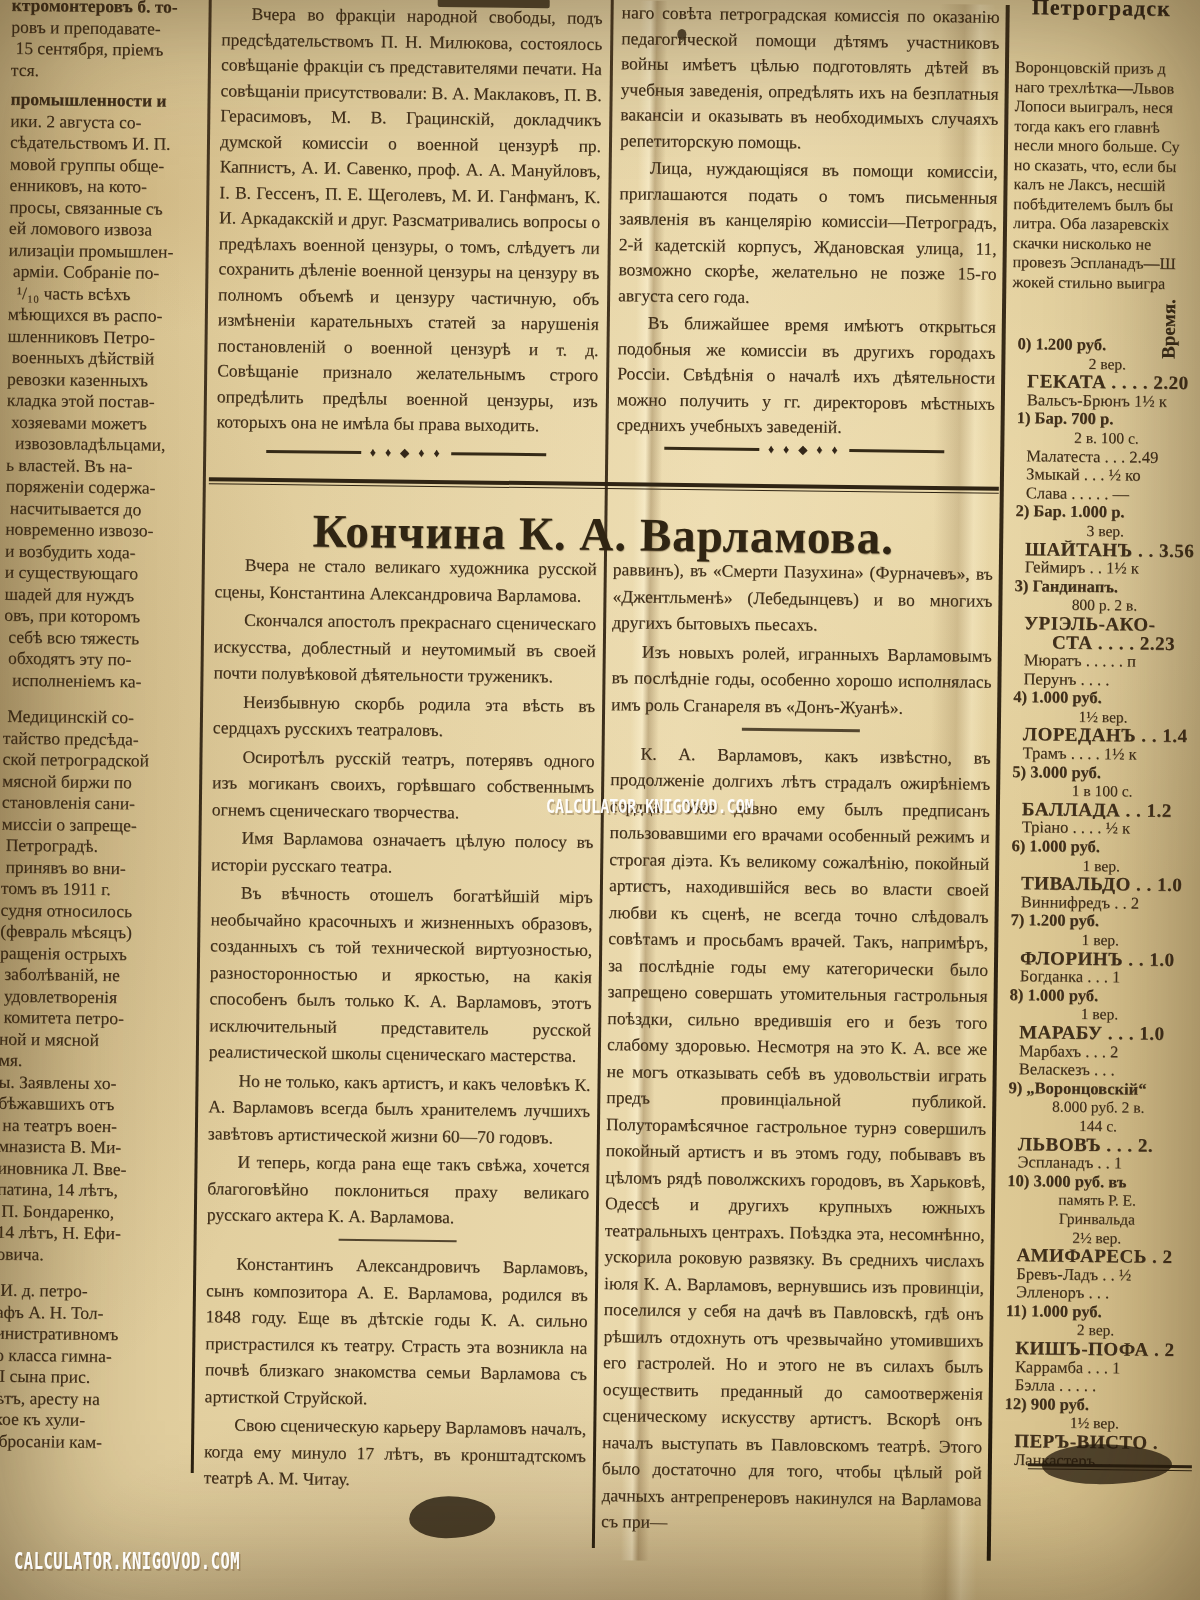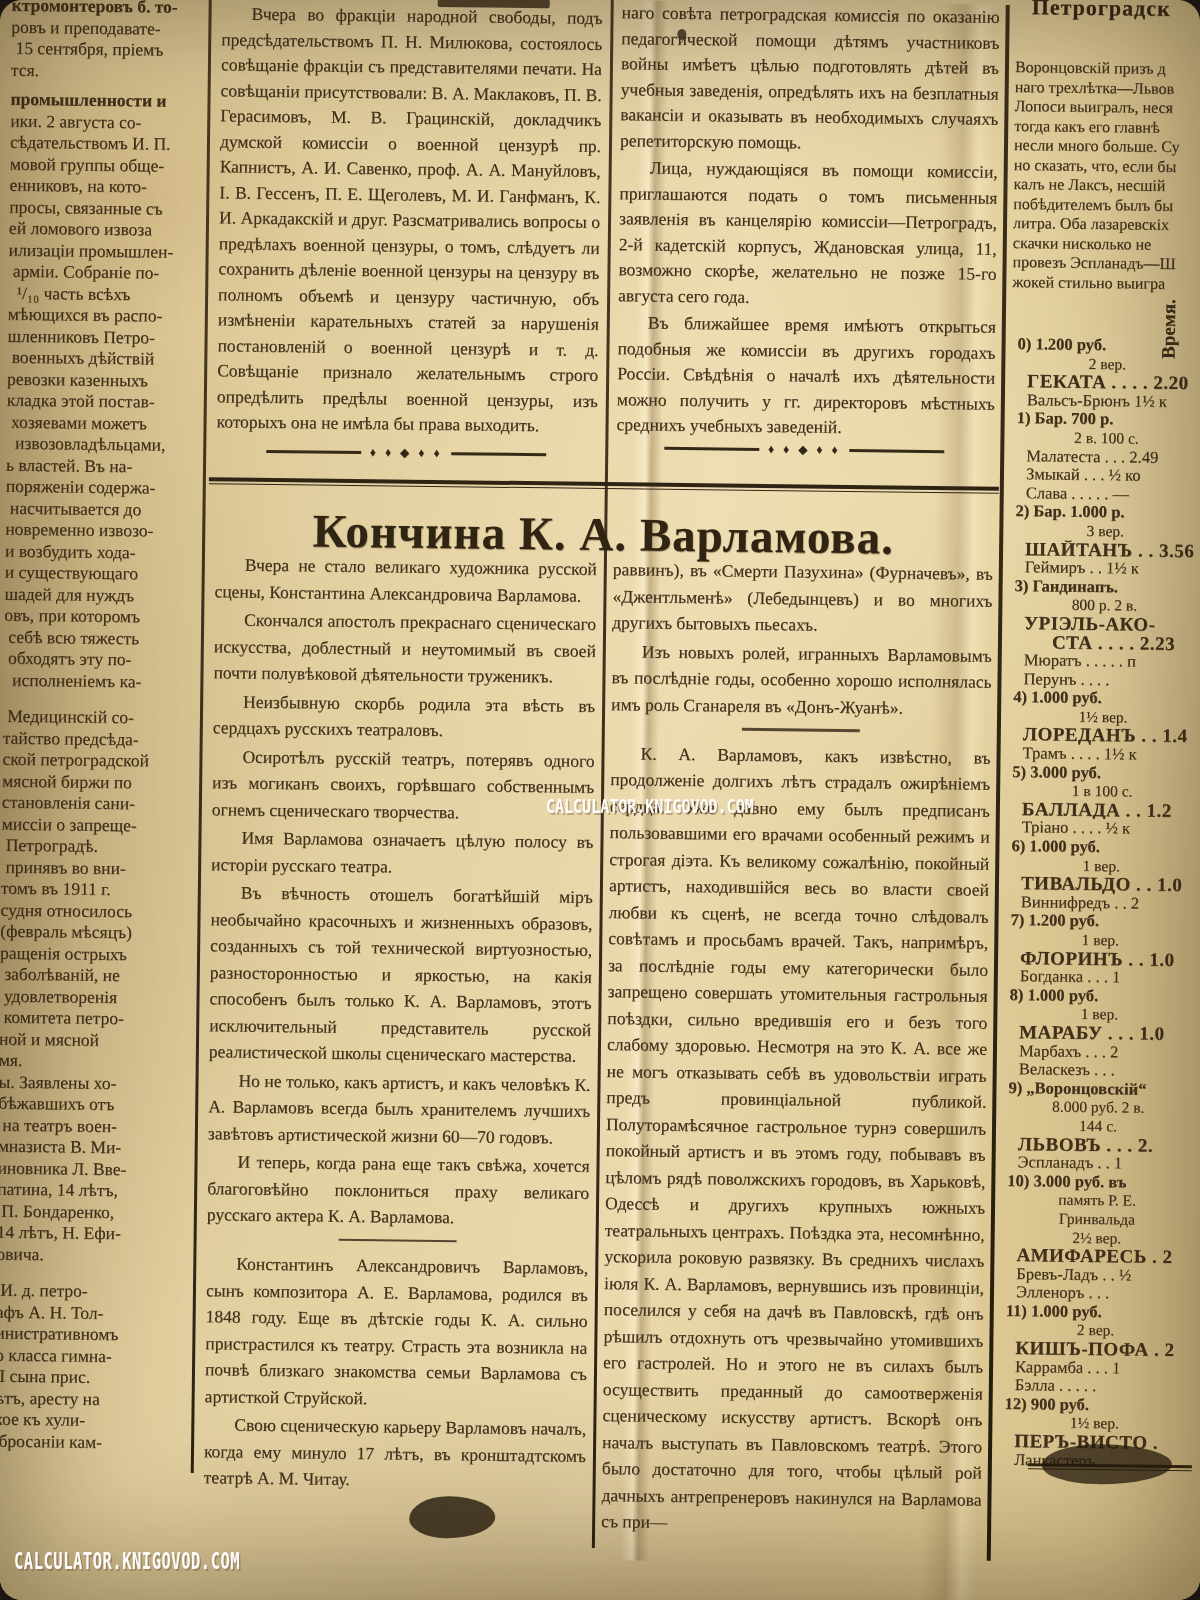--- a/index.html
+++ b/index.html
@@ -1,17 +1,17 @@
 <!DOCTYPE html>
 <html><head>
 <meta charset="utf-8">
 <style>
   html,body{margin:0;padding:0;background:#1b1611;}
   .photo{position:relative;width:1200px;height:1600px;overflow:hidden;
-         font-family:"Liberation Serif",serif;border-radius:22px;}
+         font-family:"Liberation Serif",serif;}
   
   .sheet{position:absolute;inset:-30px;z-index:2;transform:rotate(.7deg);
     background:
       radial-gradient(ellipse 900px 600px at 75% 32%, rgba(255,242,205,.28), transparent 70%),
       radial-gradient(ellipse 480px 900px at 2% 50%, rgba(112,82,36,.20), transparent 70%),
       radial-gradient(ellipse 800px 420px at 50% 102%, rgba(118,84,38,.28), transparent 72%),
       radial-gradient(ellipse 300px 200px at 12% 14%, rgba(150,110,50,.16), transparent 70%),
       linear-gradient(97deg,#d5bf8b 0%,#e2cf9f 28%,#ead9ad 55%,#dfcb97 78%,#d1b983 100%);
     clip-path:polygon(0 0,1260 0,1260 1592,1196 1566,1146 1580,1086 1556,1016 1572,
       936 1547,866 1562,796 1543,736 1558,676 1532,616 1545,556 1528,486 1513,436 1541,

